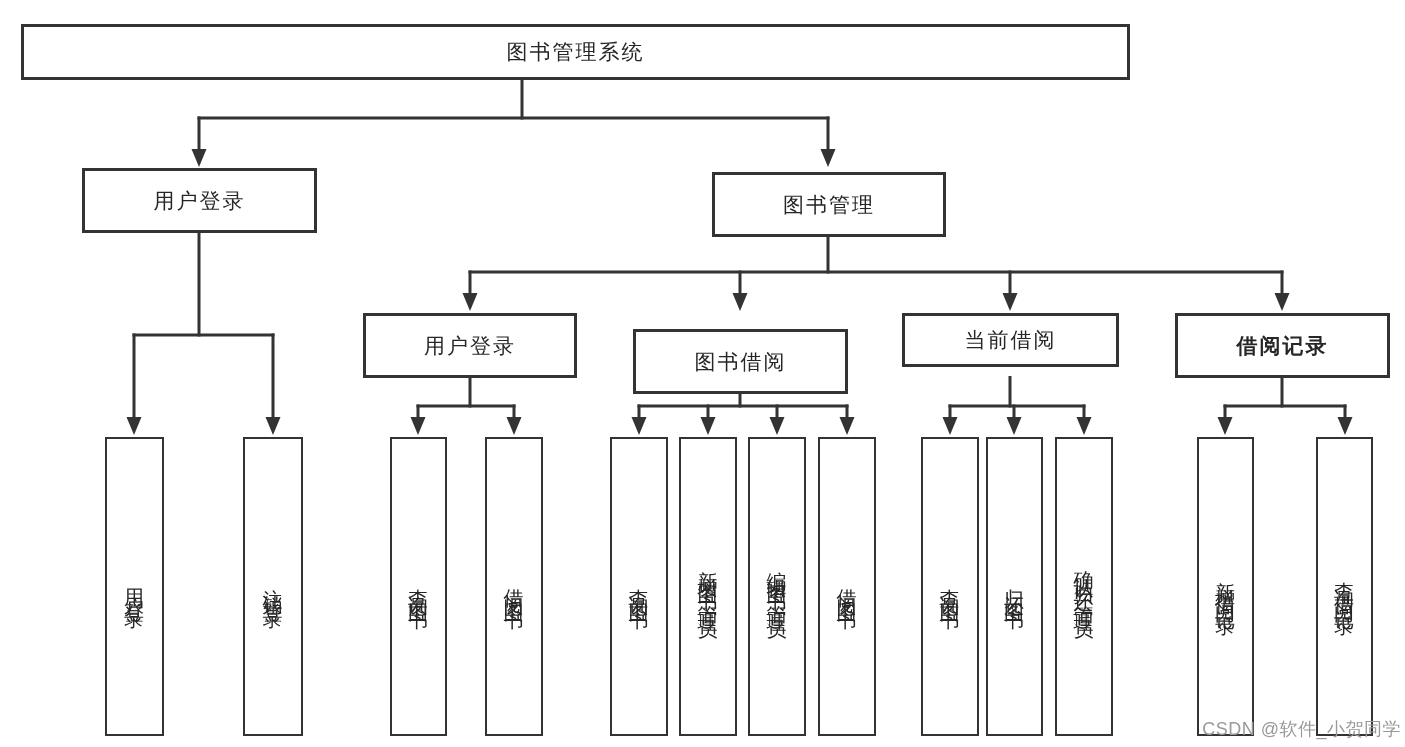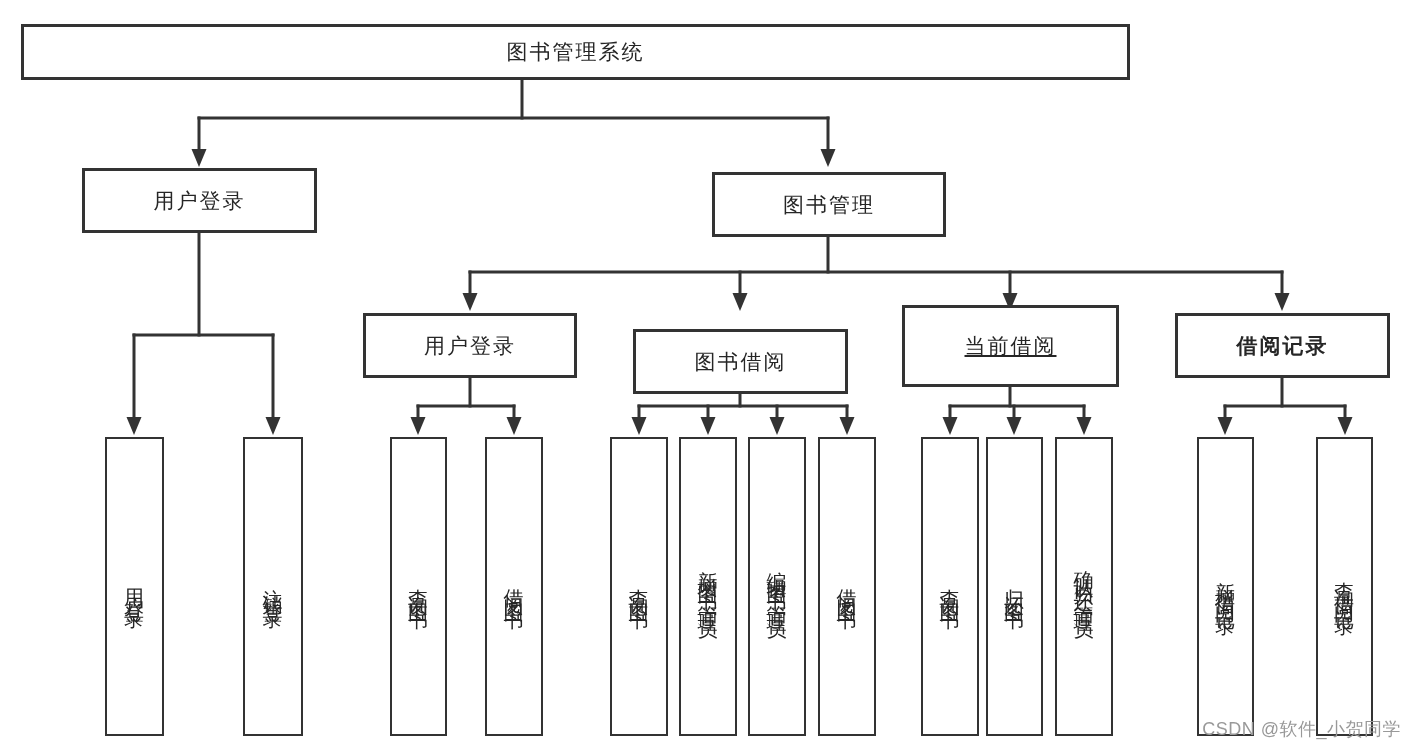--- a/index.html
+++ b/index.html
@@ -144,21 +144,21 @@
   <div class="hbox" style="left:21px; top:24px; width:1109px; height:56px;">图书管理系统</div>
 
   <div class="hbox" style="left:82px; top:168px; width:235px; height:65px;">用户登录</div>
 
   <div class="hbox" style="left:712px; top:172px; width:234px; height:65px;">图书管理</div>
 
   <div class="hbox" style="left:363px; top:313px; width:214px; height:65px;">用户登录</div>
 
   <div class="hbox" style="left:633px; top:313px; width:215px; height:65px;margin-top:16px;">图书借阅</div>
 
-  <div class="hbox" style="left:902px; top:305px; width:217px; height:82px;text-decoration:underline;">当前借阅</div>
+  <div class="hbox" style="left:902px; top:313px; width:217px; height:54px;">当前借阅</div>
 
   <div class="hbox" style="left:1175px; top:313px; width:215px; height:65px;font-weight:bold;">借阅记录</div>
 
   <div class="vbox" style="left:105px; width:59px;">用户登录</div>
 
   <div class="vbox" style="left:243px; width:60px;">注销登录</div>
 
   <div class="vbox" style="left:390px; width:57px;">查询图书</div>
 
   <div class="vbox" style="left:485px; width:58px;">借阅图书</div>

